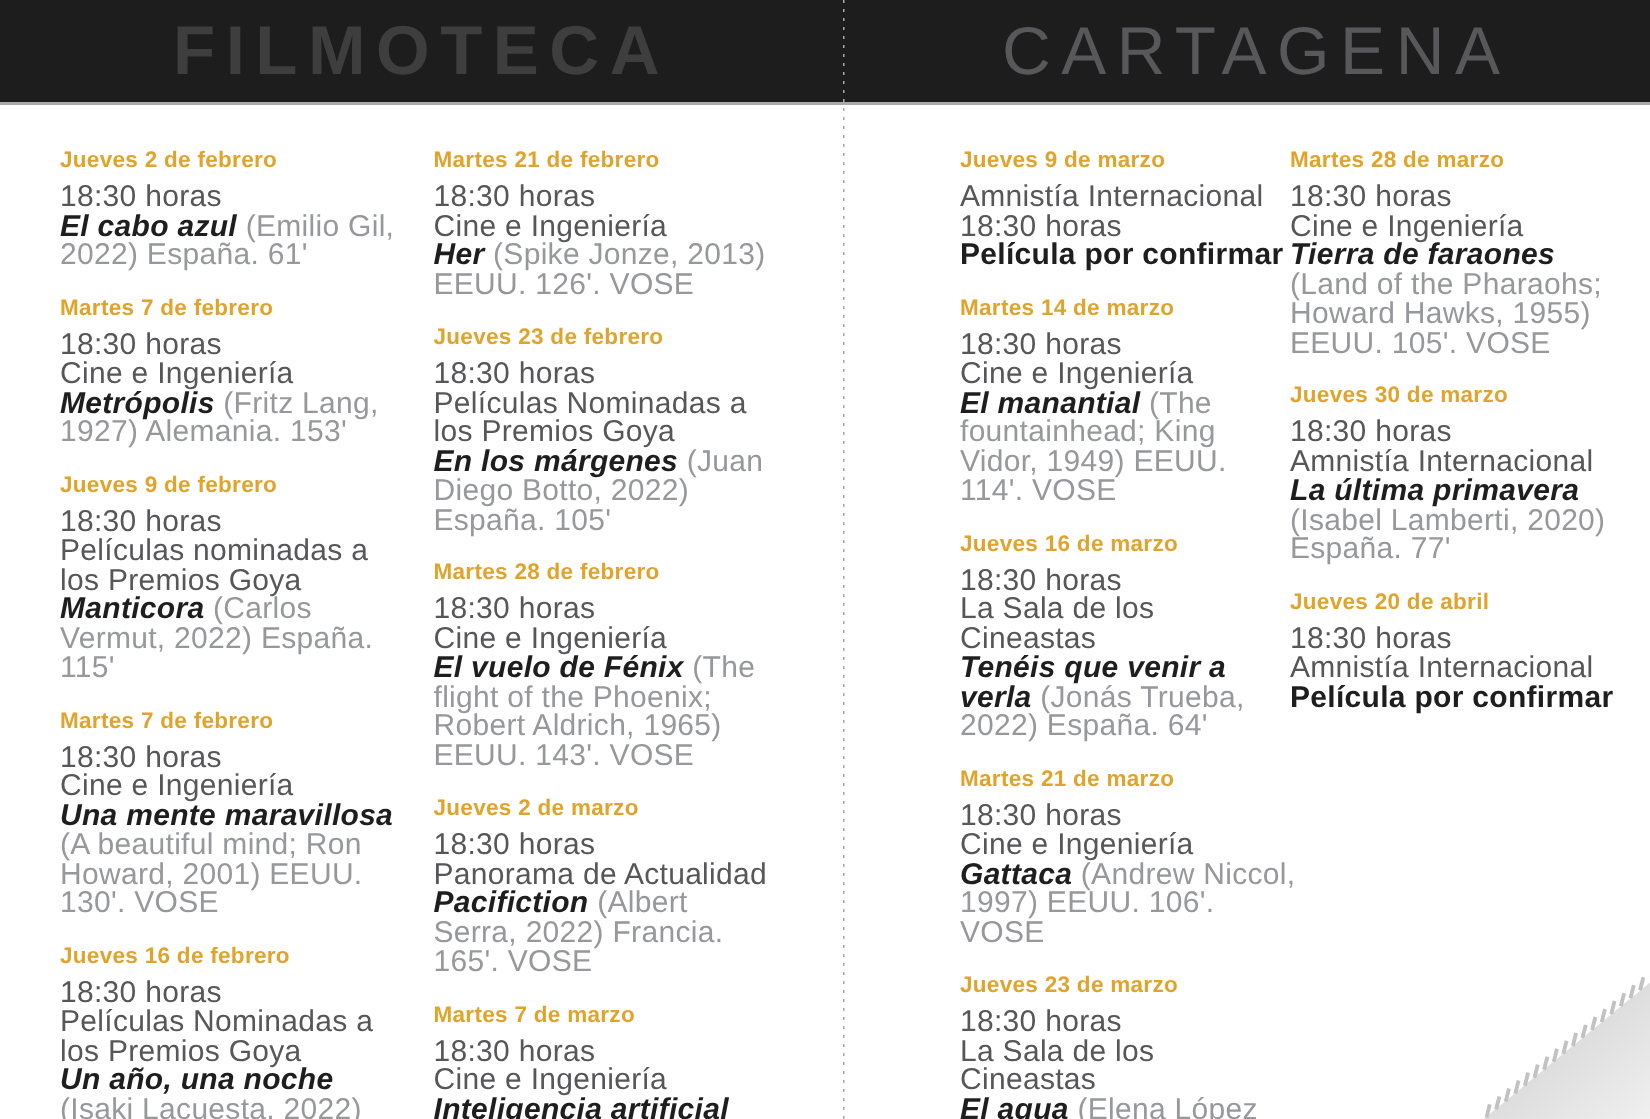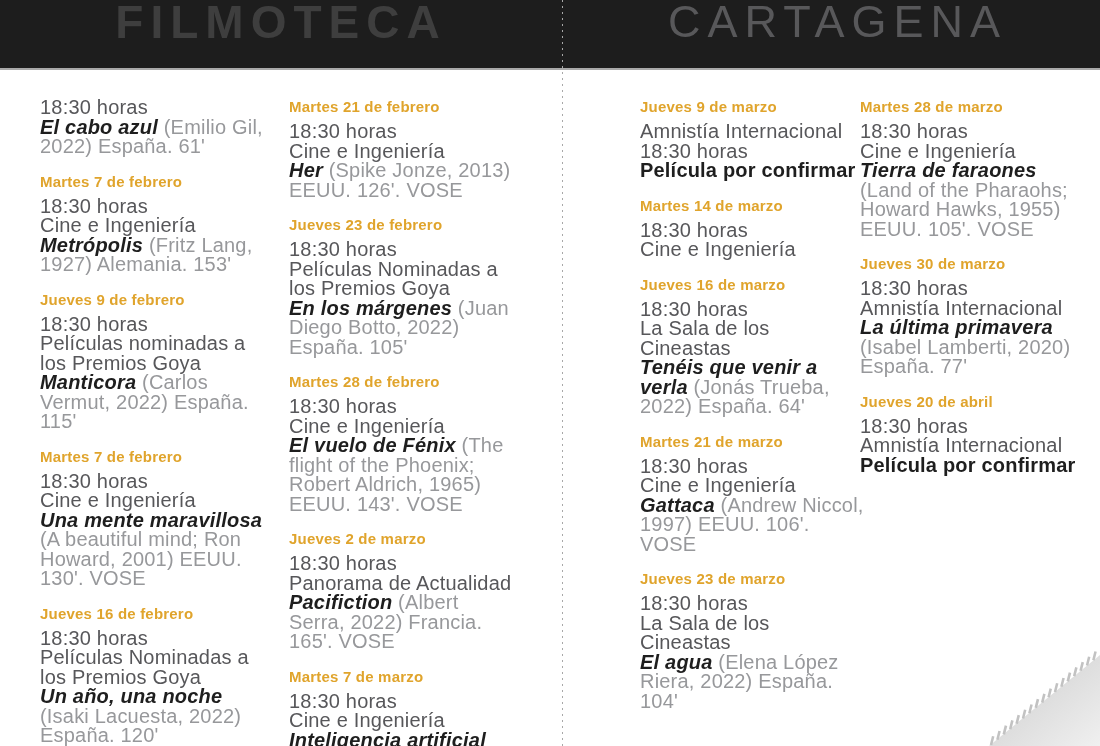--- a/index.html
+++ b/index.html
@@ -7,21 +7,21 @@
     position:relative;width:1100px;height:746px;overflow:hidden;background:#fff;
     font-family:"Liberation Sans","DejaVu Sans",sans-serif;
   }
   
   .masthead{
     position:absolute;top:0;left:0;width:1100px;height:68px;
     background:var(--header-bg,#1D1D1D);
     border-bottom:2px solid #a9a9a9;
     display:flex;
   }
-  .masthead-half{display:flex;align-items:flex-start;justify-content:center;}
+  .masthead-half{display:flex;align-items:center;justify-content:center;}
   .masthead-half.left{width:562px;}
   .masthead-half.right{width:538px;}
   .brand-left{
     color:var(--filmoteca-title,#3E3E3E);
     font-size:46px;font-weight:700;letter-spacing:7px;line-height:1;
     transform:translateY(-1px);
   }
   .brand-right{
     color:var(--cartagena-title,#58585A);
     font-size:45px;font-weight:200;letter-spacing:7px;line-height:1;
@@ -75,20 +75,21 @@
     <div class="masthead-half right">
       <span class="brand-right">CARTAGENA</span>
     </div>
   </header>
 
   <div class="divider"></div>
 
   <main>
     <section class="col c0">
   <article class="entry">
+    <h3 class="date">Jueves 2 de febrero</h3>
     <div class="body">
             <div class="line">18:30 horas</div>
             <div class="titleline"><b class="film-title">El cabo azul</b><span class="credits"> (Emilio Gil, 2022) España. 61'</span></div>
           </div>
   </article>
 
   <article class="entry">
     <h3 class="date">Martes 7 de febrero</h3>
     <div class="body">
             <div class="line">18:30 horas</div>
@@ -178,20 +179,21 @@
             <div class="line">18:30 horas</div>
             <div class="titleline"><b class="film-title plain">Película por confirmar</b></div>
           </div>
   </article>
 
   <article class="entry">
     <h3 class="date">Martes 14 de marzo</h3>
     <div class="body">
             <div class="line">18:30 horas</div>
             <div class="line">Cine e Ingeniería</div>
+            <div class="titleline"><b class="film-title">El manantial</b><span class="credits"> (The fountainhead; King Vidor, 1949) EEUU. 114'. VOSE</span></div>
           </div>
   </article>
 
   <article class="entry">
     <h3 class="date">Jueves 16 de marzo</h3>
     <div class="body">
             <div class="line">18:30 horas</div>
             <div class="line">La Sala de los Cineastas</div>
             <div class="titleline"><b class="film-title">Tenéis que venir a verla</b><span class="credits"> (Jonás Trueba, 2022) España. 64'</span></div>
           </div>

